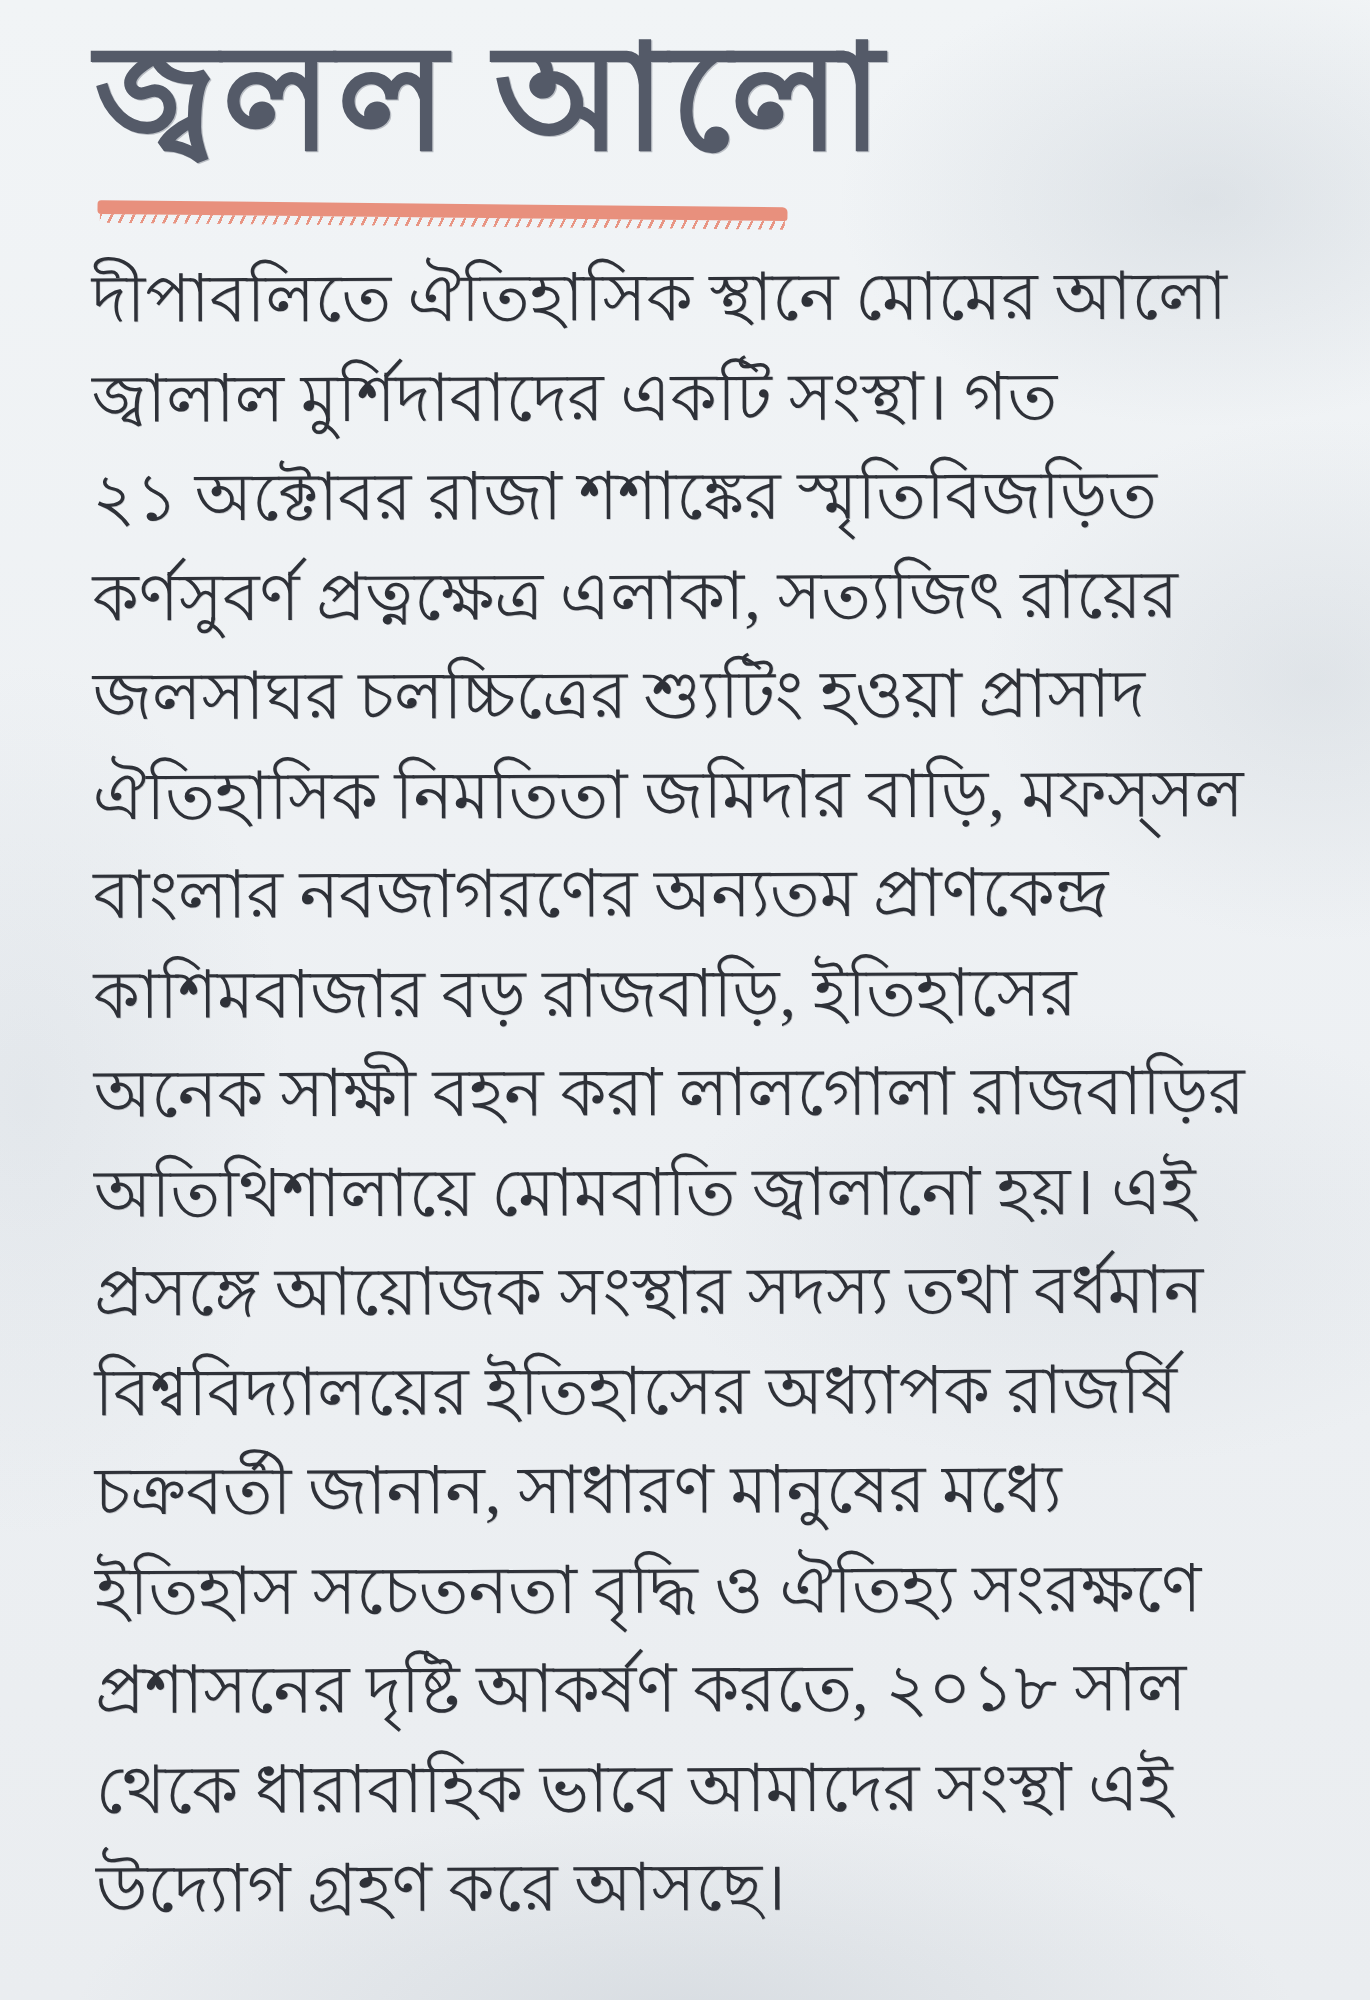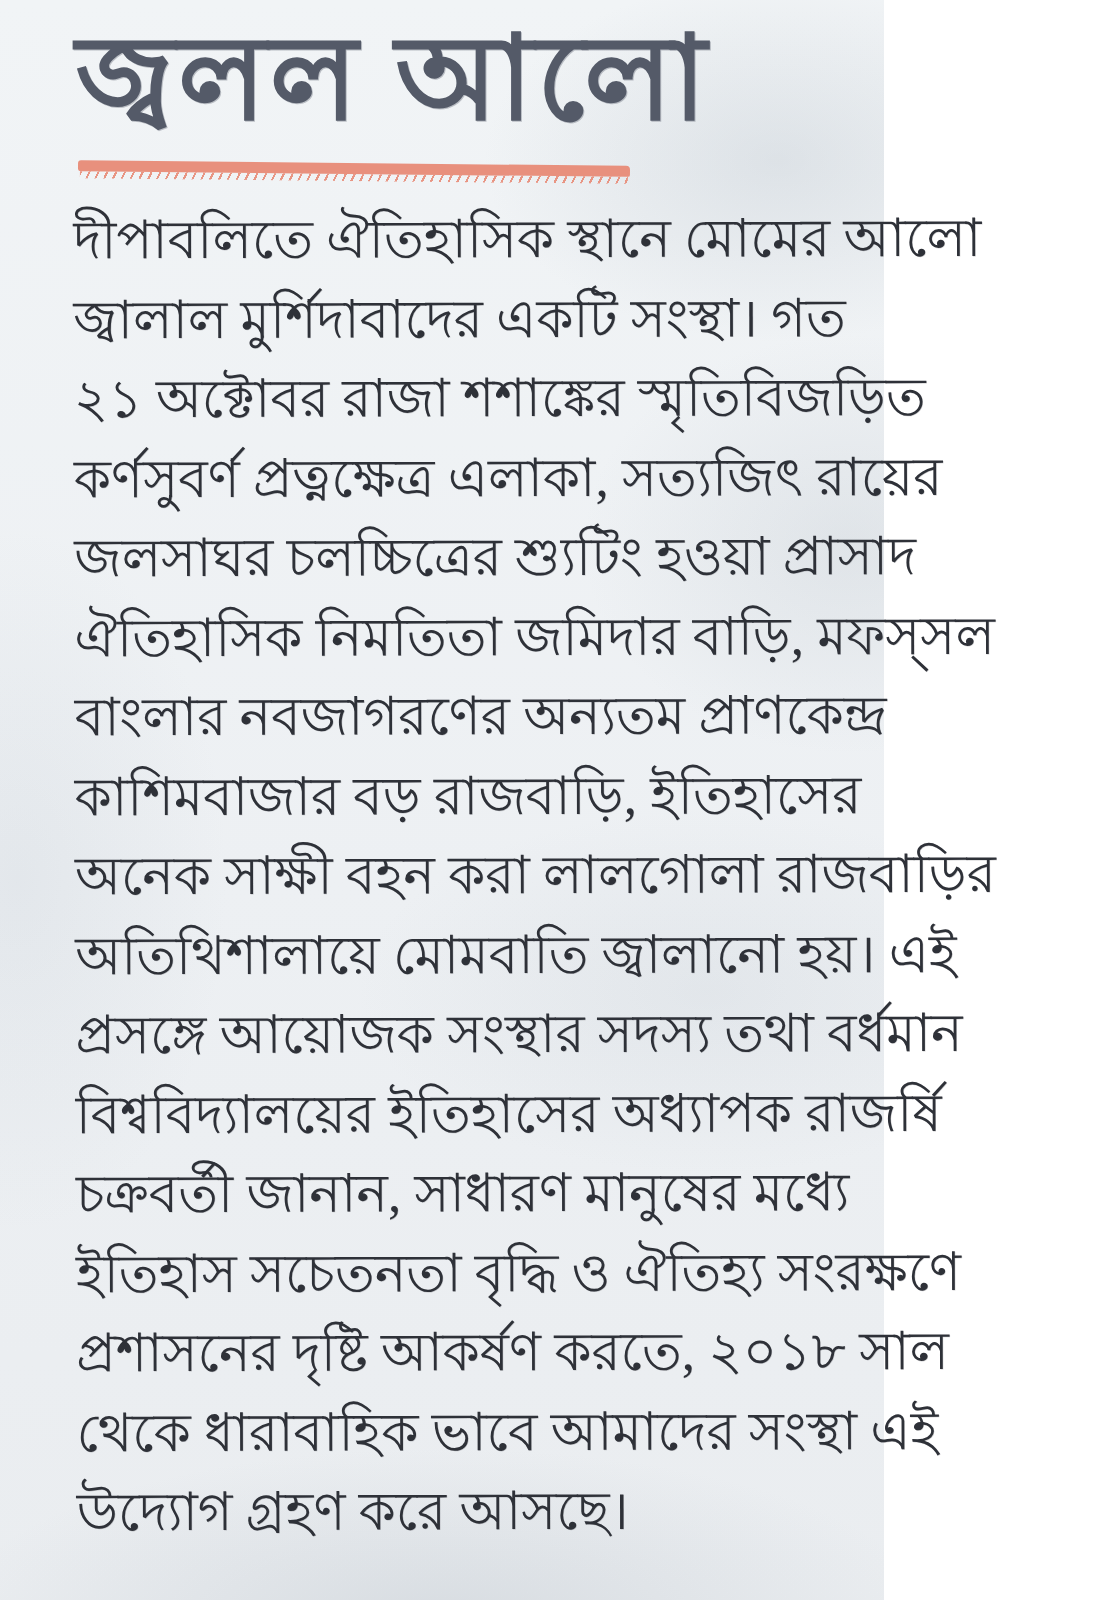--- a/index.html
+++ b/index.html
@@ -7,21 +7,21 @@
     padding: 0;
   }
   body {
     width: 1096px;
     height: 1600px;
     overflow: hidden;
     font-family: "Liberation Serif", serif;
   }
   .paper {
     position: relative;
-    width: 884px;
+    width: 1096px;
     height: 1600px;
     background:
       radial-gradient(ellipse 420px 260px at 88% 10%, rgba(176,186,196,0.30), transparent 70%),
       radial-gradient(ellipse 380px 300px at 96% 34%, rgba(170,180,190,0.22), transparent 70%),
       radial-gradient(ellipse 500px 260px at 80% 62%, rgba(178,188,198,0.18), transparent 70%),
       radial-gradient(ellipse 700px 240px at 50% 101%, rgba(168,178,188,0.28), transparent 70%),
       radial-gradient(ellipse 300px 500px at 2% 55%, rgba(180,190,200,0.18), transparent 70%),
       linear-gradient(180deg, #f1f4f6 0%, #edf0f3 55%, #eaedf0 100%);
     color: #2e3138;
   }

